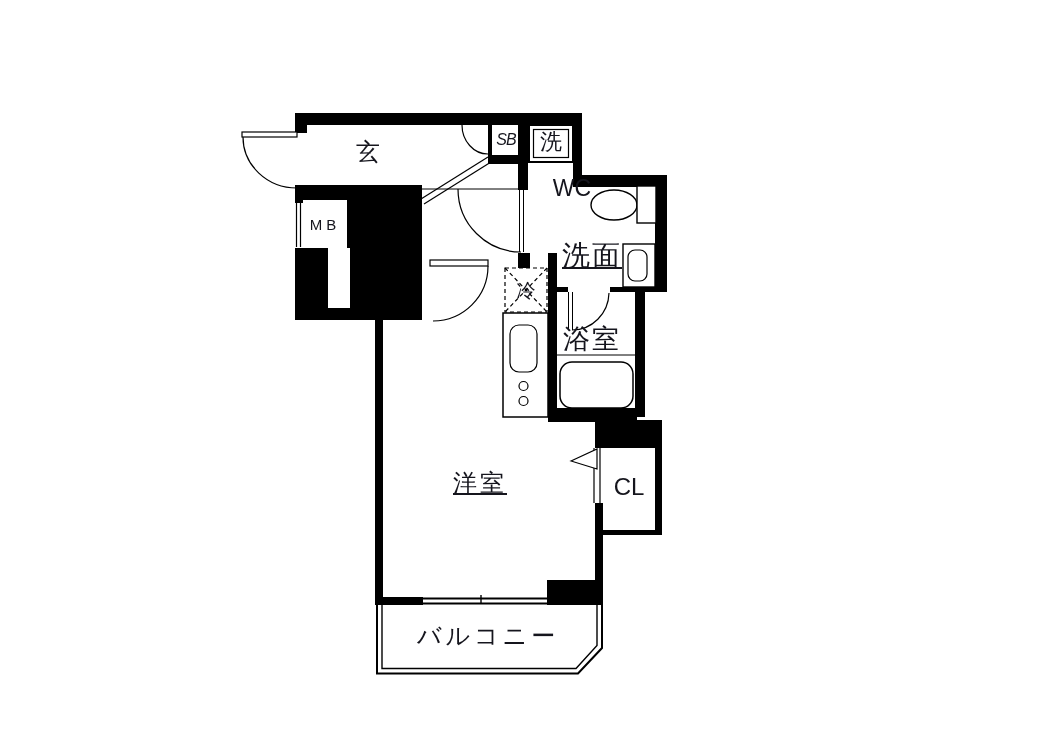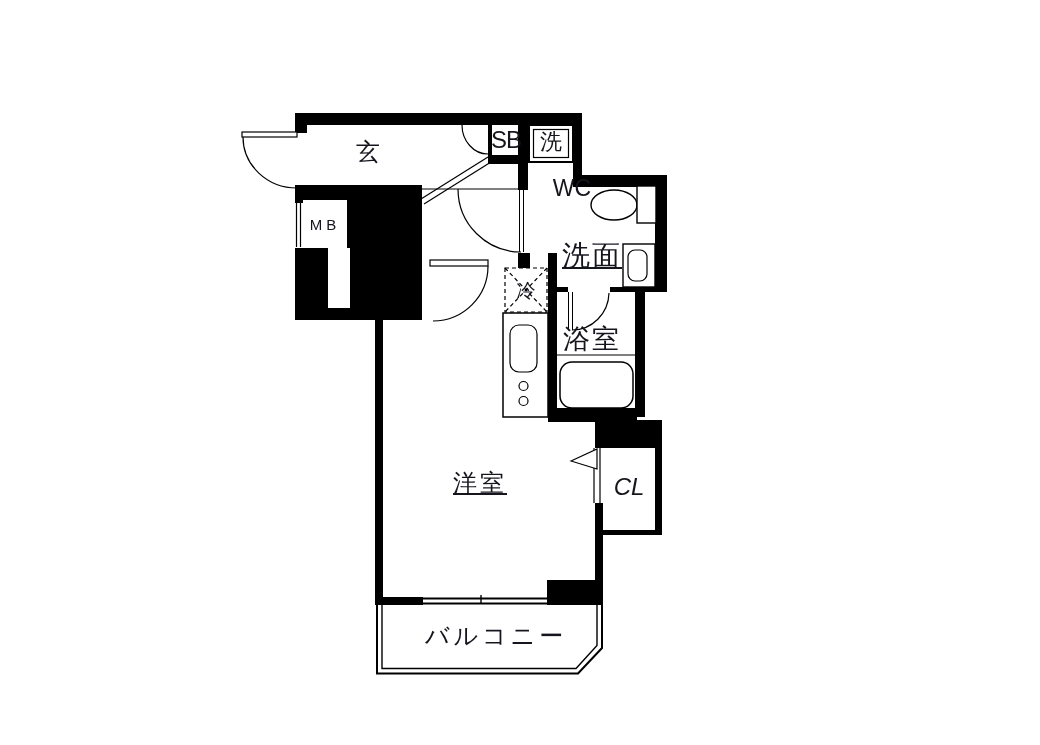--- a/index.html
+++ b/index.html
@@ -139,23 +139,23 @@
       <line x1="481" y1="595" x2="481" y2="604" stroke-width="1.4"></line>
     </g>
 
     <g stroke="#000000" fill="none">
       <path d="M377,605 L377,673.5 L578,673.5 L602,648 L602,605" stroke-width="2"></path>
       <path d="M382,605 L382,668.5 L576,668.5 L597,645.5 L597,605" stroke-width="1.4"></path>
     </g>
   </svg>
 
   <div class="lbl" style="left:368px;top:152px;font-size:24px;">玄</div>
-  <div class="lbl" style="left:506px;top:140px;font-size:24px;letter-spacing:-1px;">SB</div>
+  <div class="lbl" style="left:506px;top:140px;font-size:16px;letter-spacing:-1px;font-style:italic;">SB</div>
   <div class="lbl" style="left:551px;top:142px;font-size:22px;">洗</div>
   <div class="lbl" style="left:572px;top:188px;font-size:23px;">WC</div>
   <div class="lbl" style="left:592px;top:256px;font-size:28px;letter-spacing:2px;text-decoration:underline;">洗面</div>
   <div class="lbl" style="left:325px;top:224px;font-size:15px;letter-spacing:4px;">MB</div>
   <div class="lbl" style="left:526px;top:290px;font-size:19px;">冷</div>
   <div class="lbl" style="left:592px;top:339px;font-size:27px;letter-spacing:2px;">浴室</div>
   <div class="lbl" style="left:480px;top:483px;font-size:24px;letter-spacing:3px;text-decoration:underline;">洋室</div>
-  <div class="lbl" style="left:629px;top:487px;font-size:24px;font-style:italic;">CL</div>
-  <div class="lbl" style="left:488px;top:636px;font-size:24px;letter-spacing:4px;margin-left:8px;">バルコニー</div>
+  <div class="lbl" style="left:629px;top:487px;font-size:24px;">CL</div>
+  <div class="lbl" style="left:488px;top:636px;font-size:24px;letter-spacing:4px;">バルコニー</div>
 </div>
 
 </body></html>

